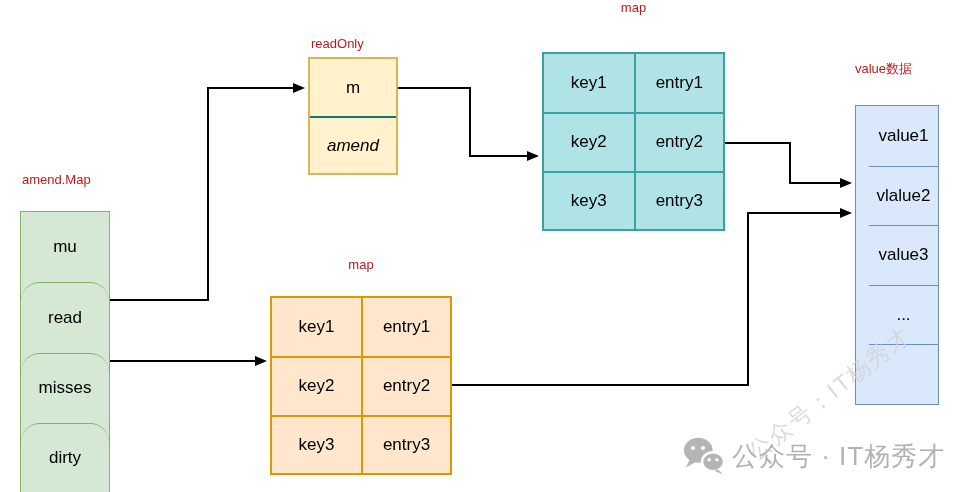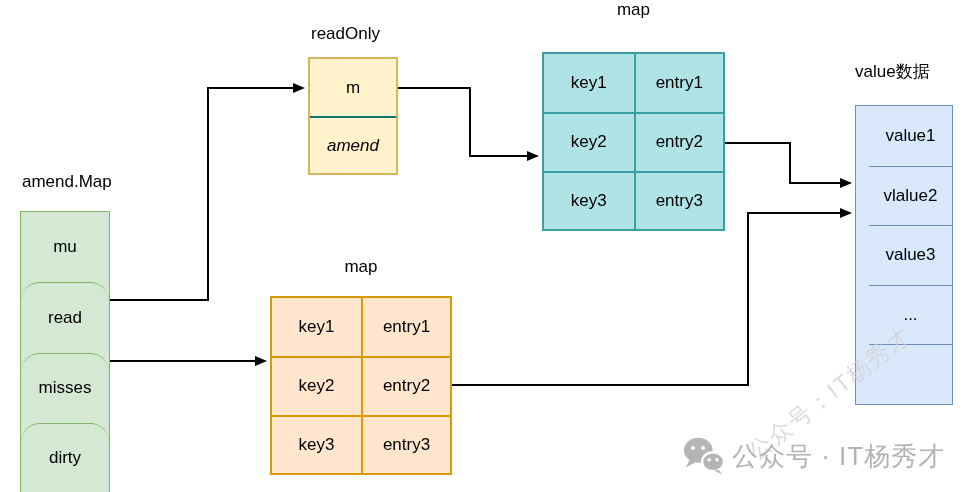--- a/index.html
+++ b/index.html
@@ -1,21 +1,21 @@
 <!DOCTYPE html>
 <html><head>
 <meta charset="utf-8">
 <style>
   html,body{margin:0;padding:0;background:#ffffff;}
   #stage{
     position:relative;width:970px;height:492px;background:#ffffff;
     font-family:"Liberation Sans",sans-serif;color:#000;overflow:hidden;
   }
   .box-label{
-    position:absolute;font-size:17px;color:#000000;white-space:nowrap;
+    position:absolute;font-size:13px;color:#b91c1c;white-space:nowrap;
   }
   .tbl{position:absolute;display:grid;box-sizing:border-box;}
   .cell{
     display:flex;align-items:center;justify-content:center;
     font-size:17px;box-sizing:border-box;white-space:nowrap;
   }
   
   .tbl-green{left:20px;top:211px;width:90px;height:283px;
     grid-template-rows:repeat(4,1fr);
     background:#d5e8d4;border:1.6px solid #82b366;}
@@ -31,21 +31,21 @@
     background:#b0e3e6;border:2px solid #3aa0a4;}
   .tbl-teal .cell:nth-child(even){border-left:2px solid #3aa0a4;}
   .tbl-teal .cell:nth-child(n+3){border-top:2px solid #3aa0a4;}
   
   .tbl-orange{left:270px;top:296px;width:182px;height:179px;
     grid-template-columns:1fr 1fr;grid-template-rows:repeat(3,1fr);
     background:#ffe6cc;border:2px solid #d79b00;}
   .tbl-orange .cell:nth-child(even){border-left:2px solid #d79b00;}
   .tbl-orange .cell:nth-child(n+3){border-top:2px solid #d79b00;}
   
-  .tbl-blue{left:855px;top:105px;width:98px;height:300px;
+  .tbl-blue{left:855px;top:105px;width:84px;height:300px;
     grid-template-rows:repeat(5,1fr);
     background:#dae8fc;border:1.6px solid #6c8ebf;padding-left:13px;}
   .tbl-blue .cell:nth-child(n+2){border-top:1.6px solid #6c8ebf;}
 
   #edges{position:absolute;left:0;top:0;pointer-events:none;}
 
   #diag-watermark{
     position:absolute;left:700px;top:378px;width:260px;text-align:center;
     font-size:23px;letter-spacing:2px;color:#d2d2d2;opacity:.8;
     transform:rotate(-38deg);transform-origin:center;white-space:nowrap;
@@ -54,21 +54,21 @@
     position:absolute;left:683px;top:436px;display:flex;align-items:center;gap:7px;
   }
   #footer-mark .txt{font-size:26px;color:#b2b2b2;letter-spacing:1px;white-space:nowrap;}
 </style>
 </head>
 <body>
 
 <div id="stage">
 
   <div class="box-label" style="left:22px;top:172px;">amend.Map</div>
-  <div class="box-label" style="left:311px;top:24px;">readOnly</div>
+  <div class="box-label" style="left:311px;top:36px;">readOnly</div>
   <div class="box-label" style="left:542px;top:0px;width:183px;text-align:center;">map</div>
   <div class="box-label" style="left:270px;top:257px;width:182px;text-align:center;">map</div>
   <div class="box-label" style="left:855px;top:60px;width:100px;">value数据</div>
 
   <div class="tbl tbl-green">
     <div class="cell">mu</div>
     <div class="cell">read</div>
     <div class="cell">misses</div>
     <div class="cell">dirty</div>
   </div>

